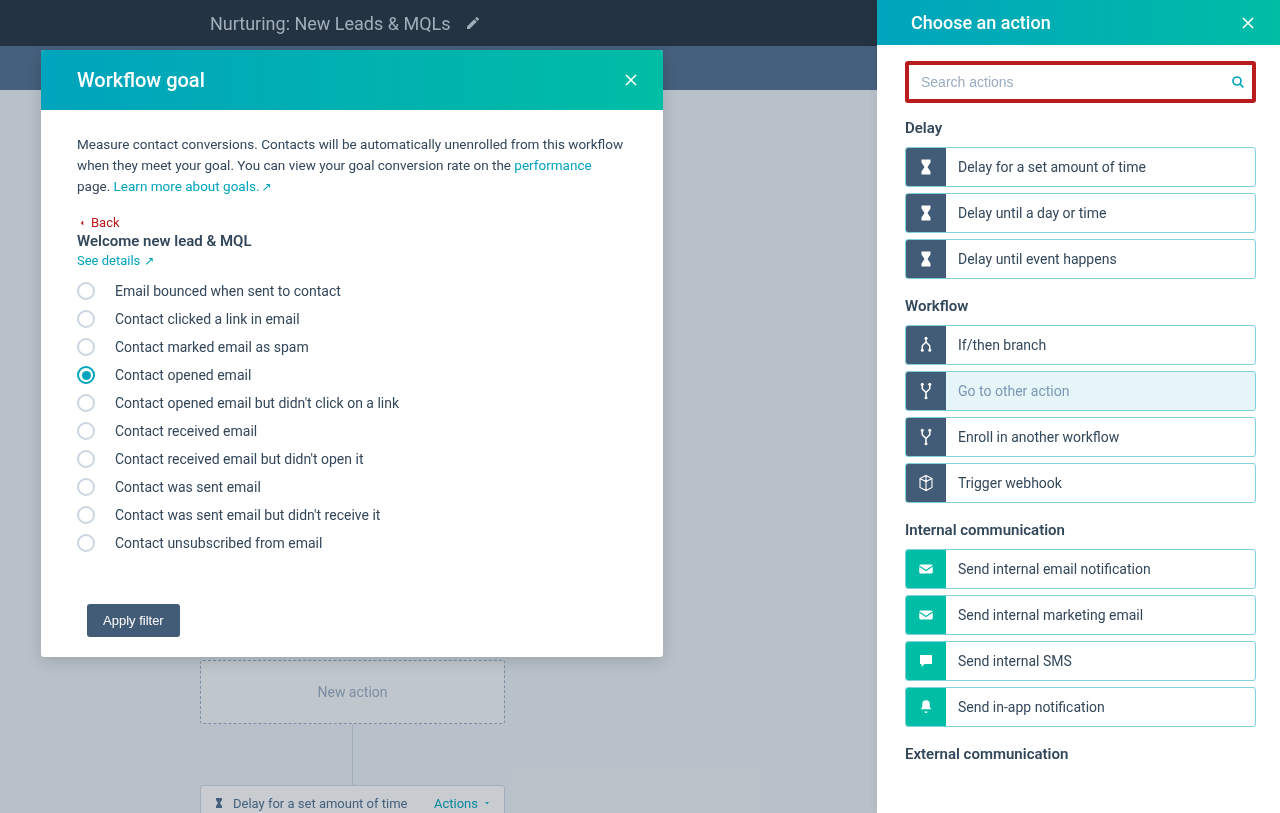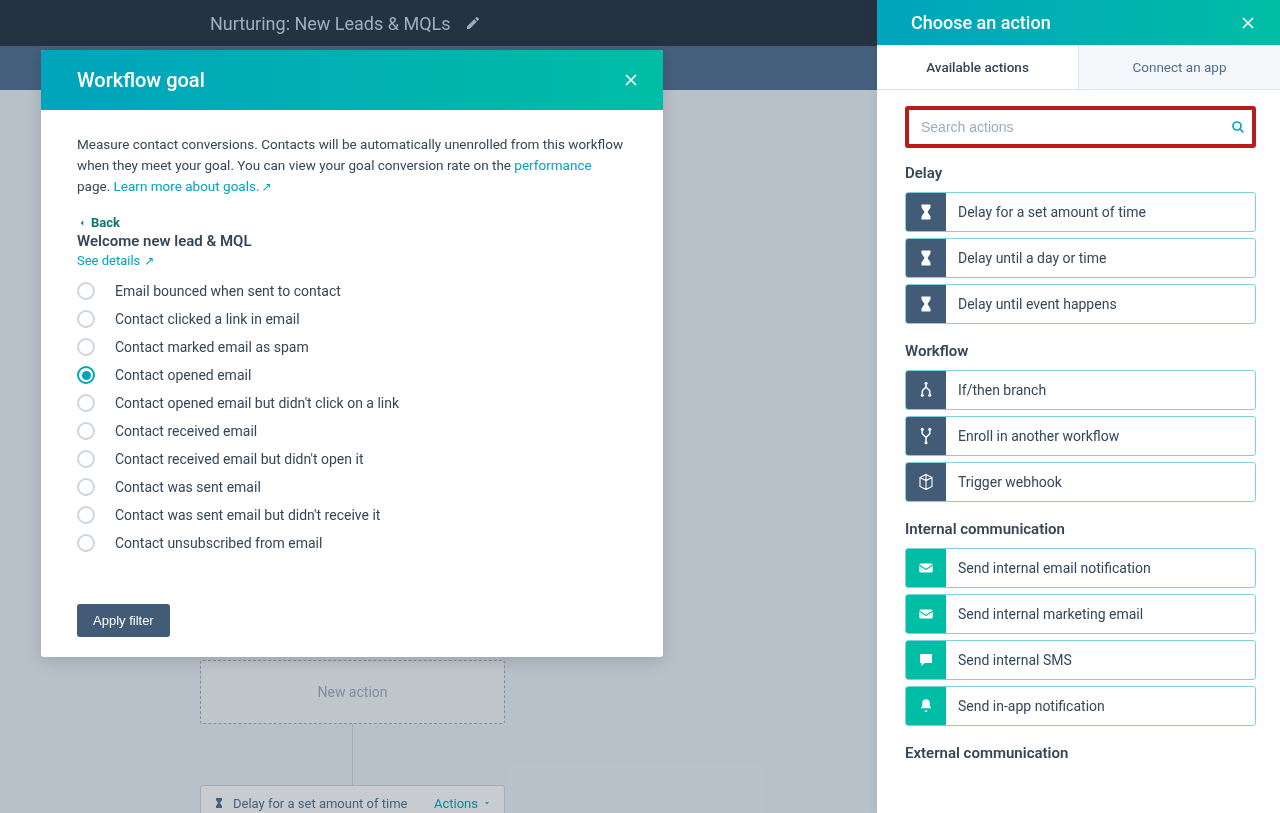--- a/index.html
+++ b/index.html
@@ -119,23 +119,23 @@
   }
   .desc {
     font-size: 13.5px;
     line-height: 1.55;
     color: #33475b;
     margin-bottom: 16px;
   }
   .desc a { color: #00a4bd; text-decoration: none; }
   .ext-icon { font-size: 12px; margin-left: 2px; }
   .back-link {
-    color: #0f766e;
+    color: #b91c1c;
     font-size: 13px;
-    font-weight: 700;
+    font-weight: 400;
     display: inline-flex;
     align-items: center;
     cursor: pointer;
     margin-bottom: 2px;
   }
   .subheading {
     font-size: 15px;
     font-weight: 600;
     color: #33475b;
     margin-bottom: 0px;
@@ -177,20 +177,21 @@
   }
   .body-fade {
     position: absolute;
     left: 0; right: 0; bottom: 0;
     height: 36px;
     background: linear-gradient(rgba(255,255,255,0), #fff);
     pointer-events: none;
   }
   .modal-footer {
     padding: 10px 36px 20px 36px;
+    margin-left: 10px;
   }
   .apply-btn {
     background: #425b76;
     color: #fff;
     border: none;
     padding: 9px 16px;
     border-radius: 3px;
     font-size: 13px;
     cursor: pointer;
   }
@@ -402,24 +403,20 @@
 
 <div class="panel">
   <div class="panel-header">
     <span class="panel-title">Choose an action</span>
     <span>
       <svg width="20" height="20" viewBox="0 0 24 24" fill="none" stroke="white" stroke-width="2">
           <path d="M6 6l12 12M6 18L18 6"></path>
         </svg>
     </span>
   </div>
-  <div class="tabs">
-    <div class="tab active">Available actions</div>
-    <div class="tab inactive">Connect an app</div>
-  </div>
   <div class="panel-body">
     <div class="search-wrap">
       <input class="search-input" placeholder="Search actions" style="">
       <span class="search-icon">
         <svg width="16" height="16" viewBox="0 0 24 24" fill="none" stroke="currentColor" stroke-width="2.5">
             <circle cx="10.5" cy="10.5" r="6"></circle>
             <path d="M20 20l-5-5"></path>
           </svg>
       </span>
     </div>
@@ -454,20 +451,28 @@
         <div class="group-label">Workflow</div>
         <div class="action-list">
           <div class="action-item">
             <div class="action-icon ic-navy">
               <svg width="18" height="18" viewBox="0 0 24 24">
                 <use href="#ic-branch"></use>
               </svg>
             </div>
             <div class="action-label">If/then branch</div>
           </div>
+          <div class="action-item hovered">
+            <div class="action-icon ic-navy">
+              <svg width="18" height="18" viewBox="0 0 24 24">
+                <use href="#ic-merge"></use>
+              </svg>
+            </div>
+            <div class="action-label">Go to other action</div>
+          </div>
           <div class="action-item">
             <div class="action-icon ic-navy">
               <svg width="18" height="18" viewBox="0 0 24 24">
                 <use href="#ic-merge"></use>
               </svg>
             </div>
             <div class="action-label">Enroll in another workflow</div>
           </div>
           <div class="action-item">
             <div class="action-icon ic-navy">

